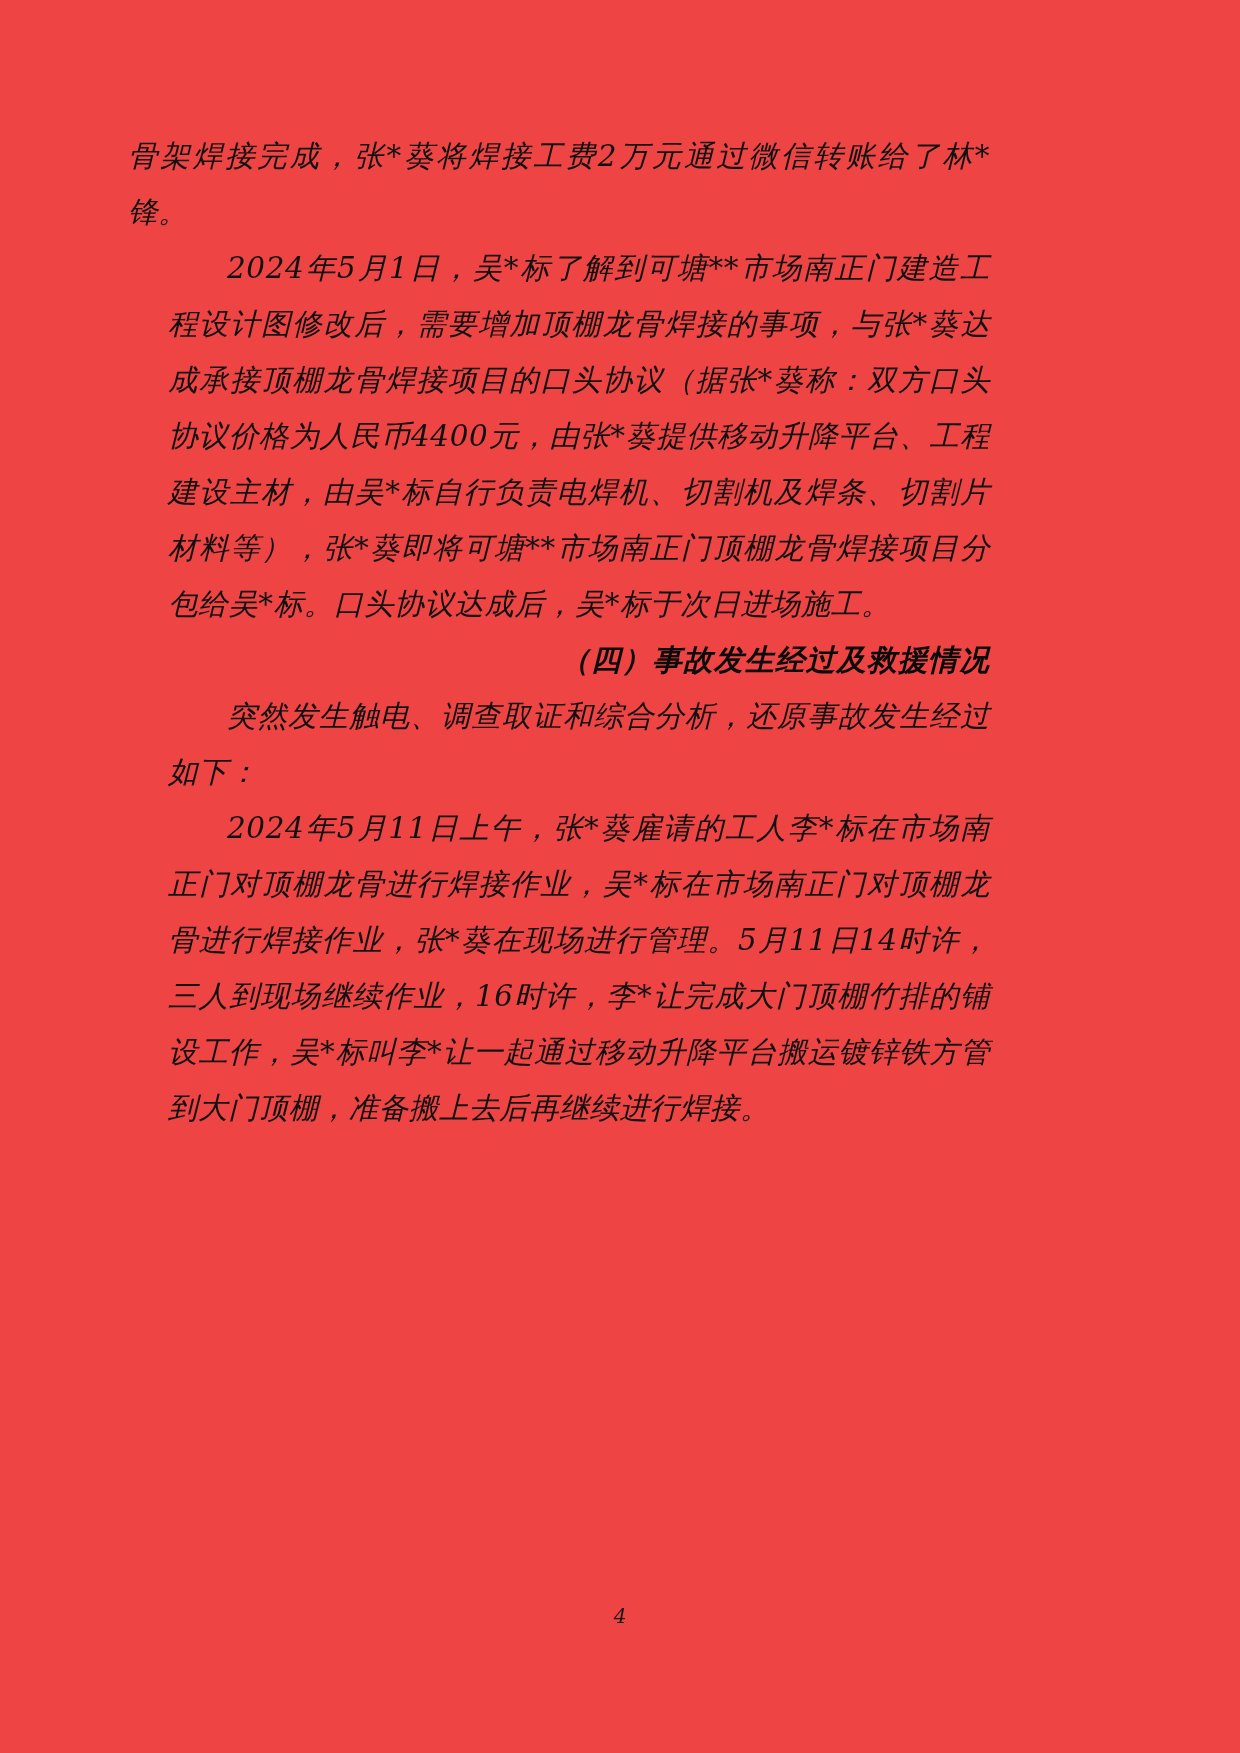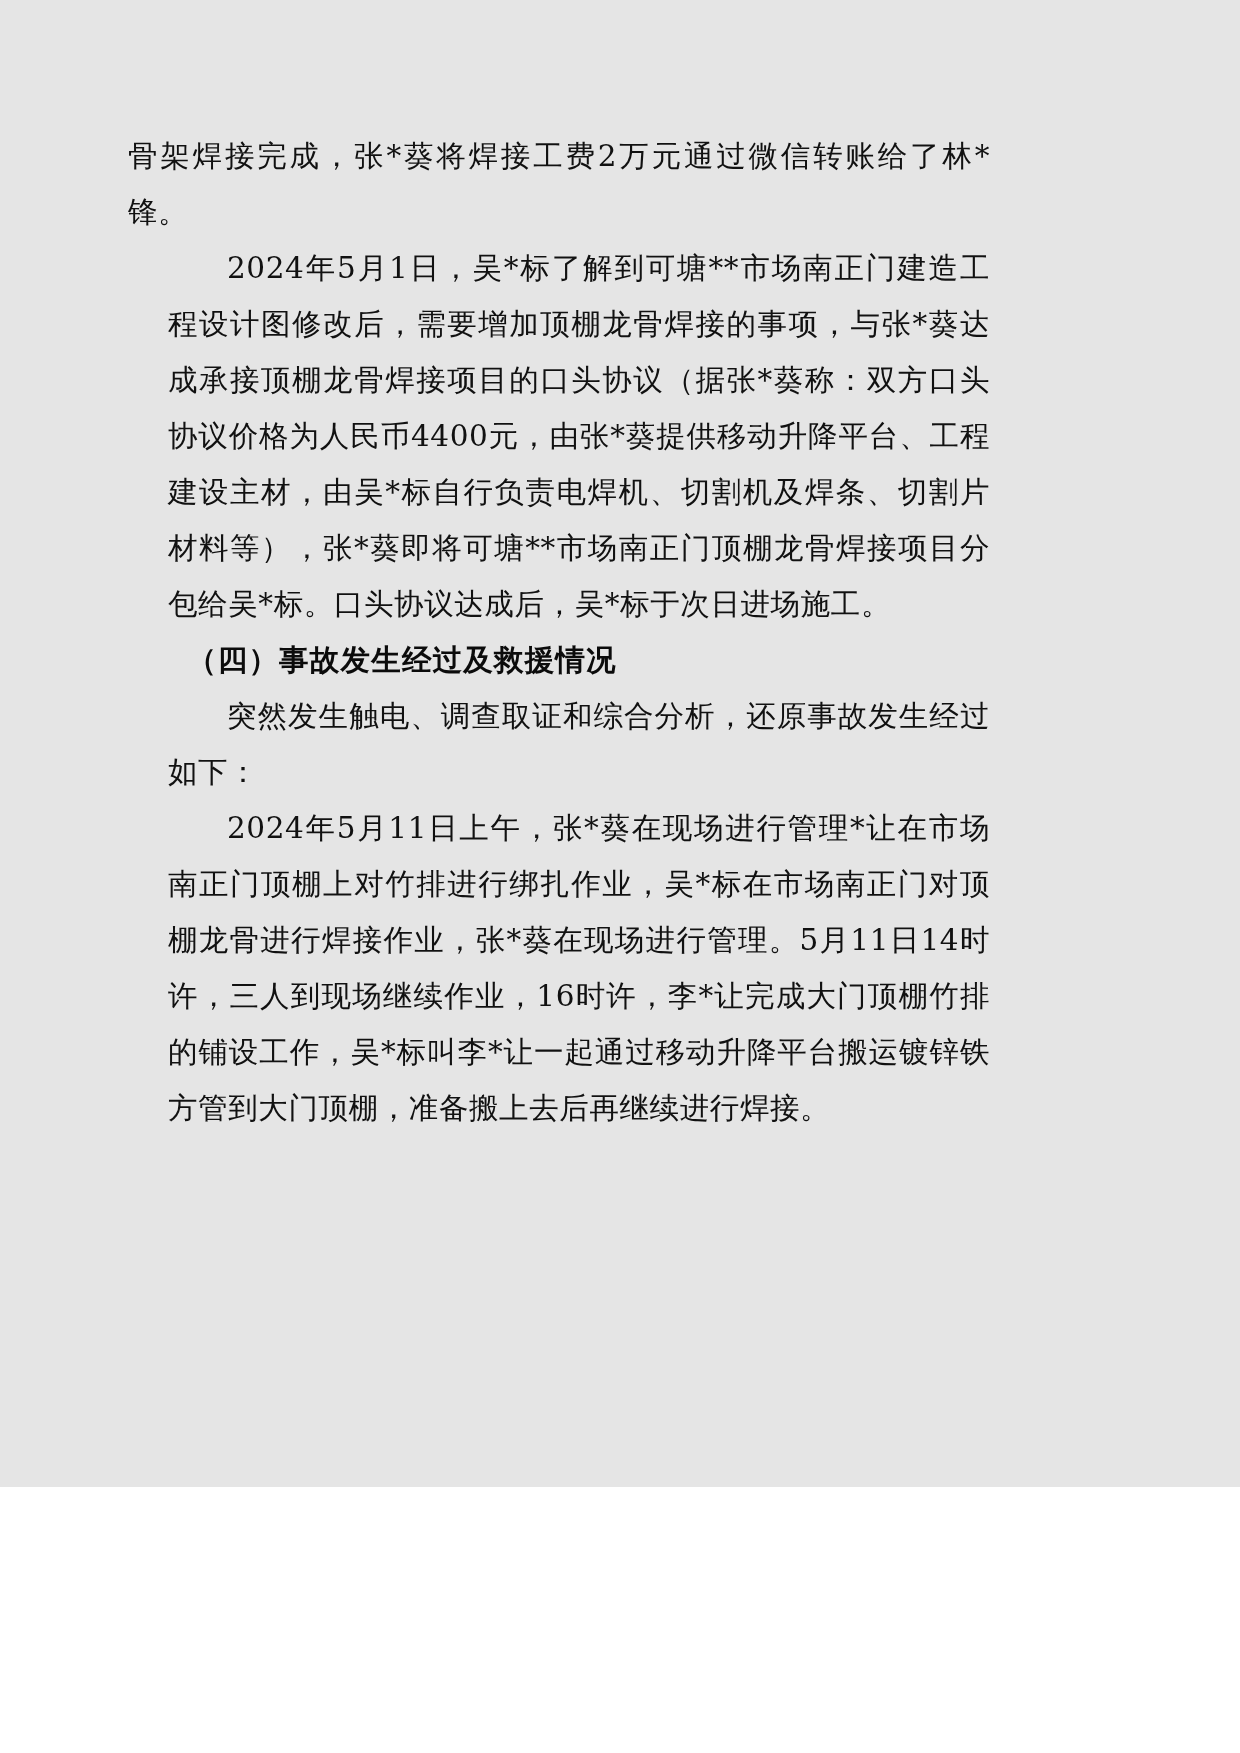--- a/index.html
+++ b/index.html
@@ -8,24 +8,25 @@
     background: #ffffff;
   }
 
   body {
     font-family: "DejaVu Serif", "Liberation Serif", serif;
   }
 
   #page {
     position: relative;
     width: 1240px;
-    height: 1487px;
-    background: #e5e5e5;
+    height: 1753px;
+    background: #ef4444;
     box-sizing: border-box;
     overflow: hidden;
+    font-style: italic;
   }
 
   
   #content {
     position: absolute;
     left: 128px;
     top: 128px;
     width: 862px;
   }
 
@@ -50,21 +51,21 @@
 
   .heading {
     font-family: "DejaVu Serif", "Liberation Serif", serif;
     font-size: 29.5px;
     line-height: 56px;
     color: #0b0b0b;
     font-weight: bold;
     text-indent: 2em;
     letter-spacing: 1.2px;
     margin: 0;
-    text-align: left;
+    text-align: right;
   }
 
   #footer {
     position: absolute;
     left: 0;
     top: 1604px;
     width: 1240px;
     text-align: center;
   }
 
@@ -93,21 +94,21 @@
   <div id="content">
 
     <p class="para">骨架焊接完成，张*葵将焊接工费2万元通过微信转账给了林*锋。</p>
 
     <p class="para indent">2024年5月1日，吴*标了解到可塘**市场南正门建造工程设计图修改后，需要增加顶棚龙骨焊接的事项，与张*葵达成承接顶棚龙骨焊接项目的口头协议（据张*葵称：双方口头协议价格为人民币4400元，由张*葵提供移动升降平台、工程建设主材，由吴*标自行负责电焊机、切割机及焊条、切割片材料等），张*葵即将可塘**市场南正门顶棚龙骨焊接项目分包给吴*标。口头协议达成后，吴*标于次日进场施工。</p>
 
     <p class="heading">（四）事故发生经过及救援情况</p>
 
     <p class="para indent">突然发生触电、调查取证和综合分析，还原事故发生经过如下：</p>
 
-    <p class="para indent">2024年5月11日上午，张*葵在现场进行管理*让在市场南正门顶棚上对竹排进行绑扎作业，吴*标在市场南正门对顶棚龙骨进行焊接作业，张*葵在现场进行管理。5月11日14时许，三人到现场继续作业，16时许，李*让完成大门顶棚竹排的铺设工作，吴*标叫李*让一起通过移动升降平台搬运镀锌铁方管到大门顶棚，准备搬上去后再继续进行焊接。</p>
+    <p class="para indent">2024年5月11日上午，张*葵雇请的工人李*标在市场南正门对顶棚龙骨进行焊接作业，吴*标在市场南正门对顶棚龙骨进行焊接作业，张*葵在现场进行管理。5月11日14时许，三人到现场继续作业，16时许，李*让完成大门顶棚竹排的铺设工作，吴*标叫李*让一起通过移动升降平台搬运镀锌铁方管到大门顶棚，准备搬上去后再继续进行焊接。</p>
 
 
   </div>
 
   <div id="footer">
     <span class="page-number">4</span>
   </div>
 
   <div id="paper-tint"></div>
 

